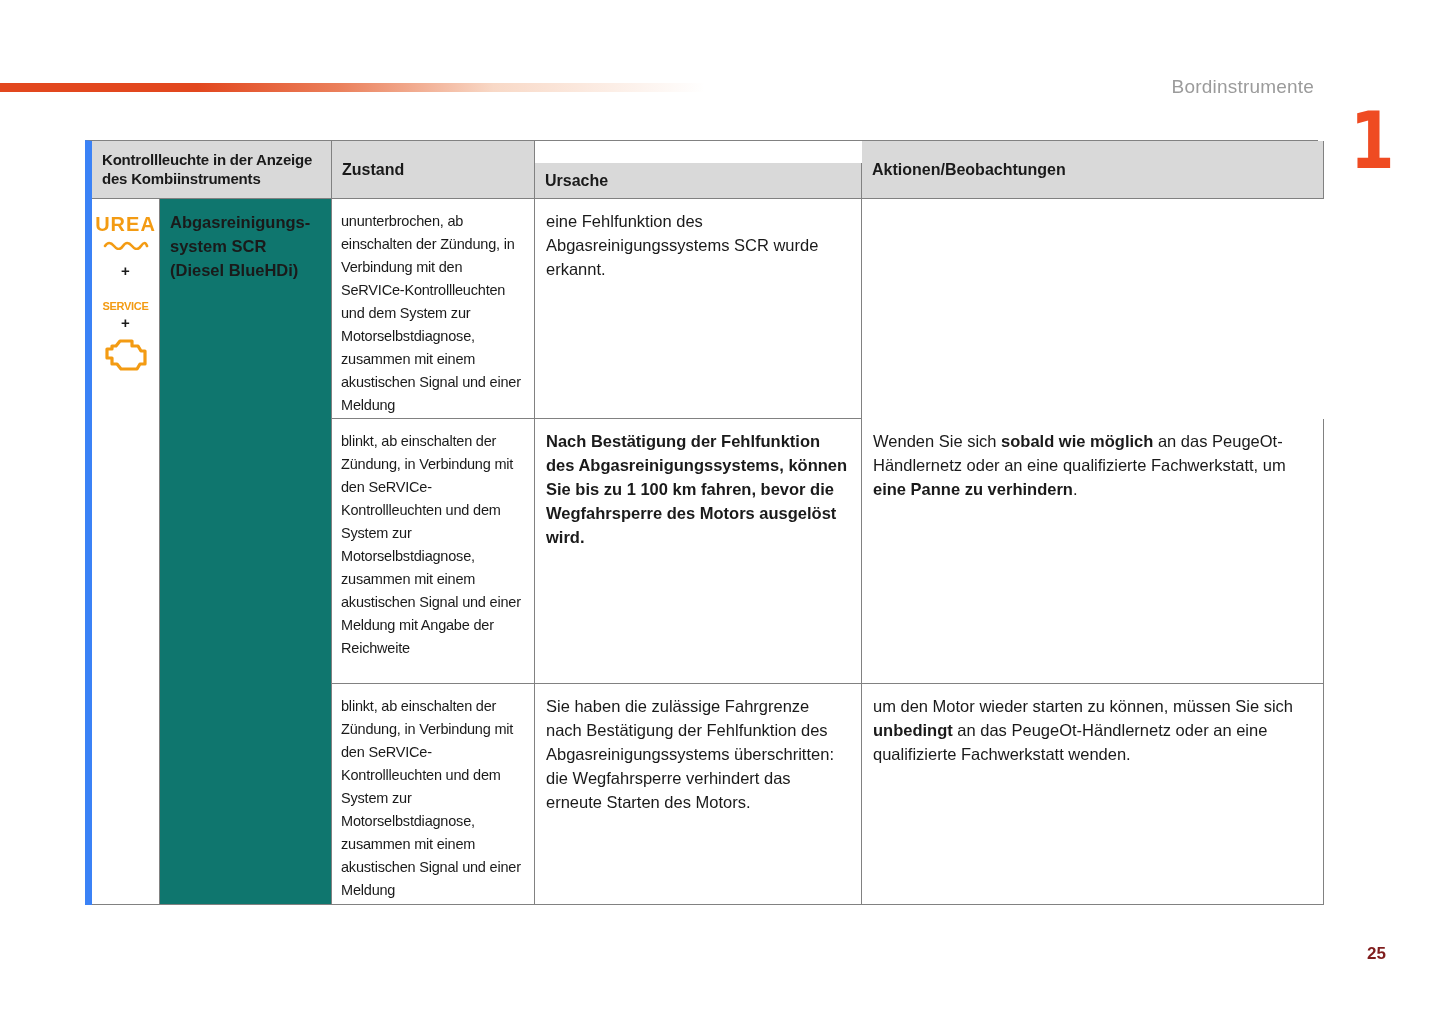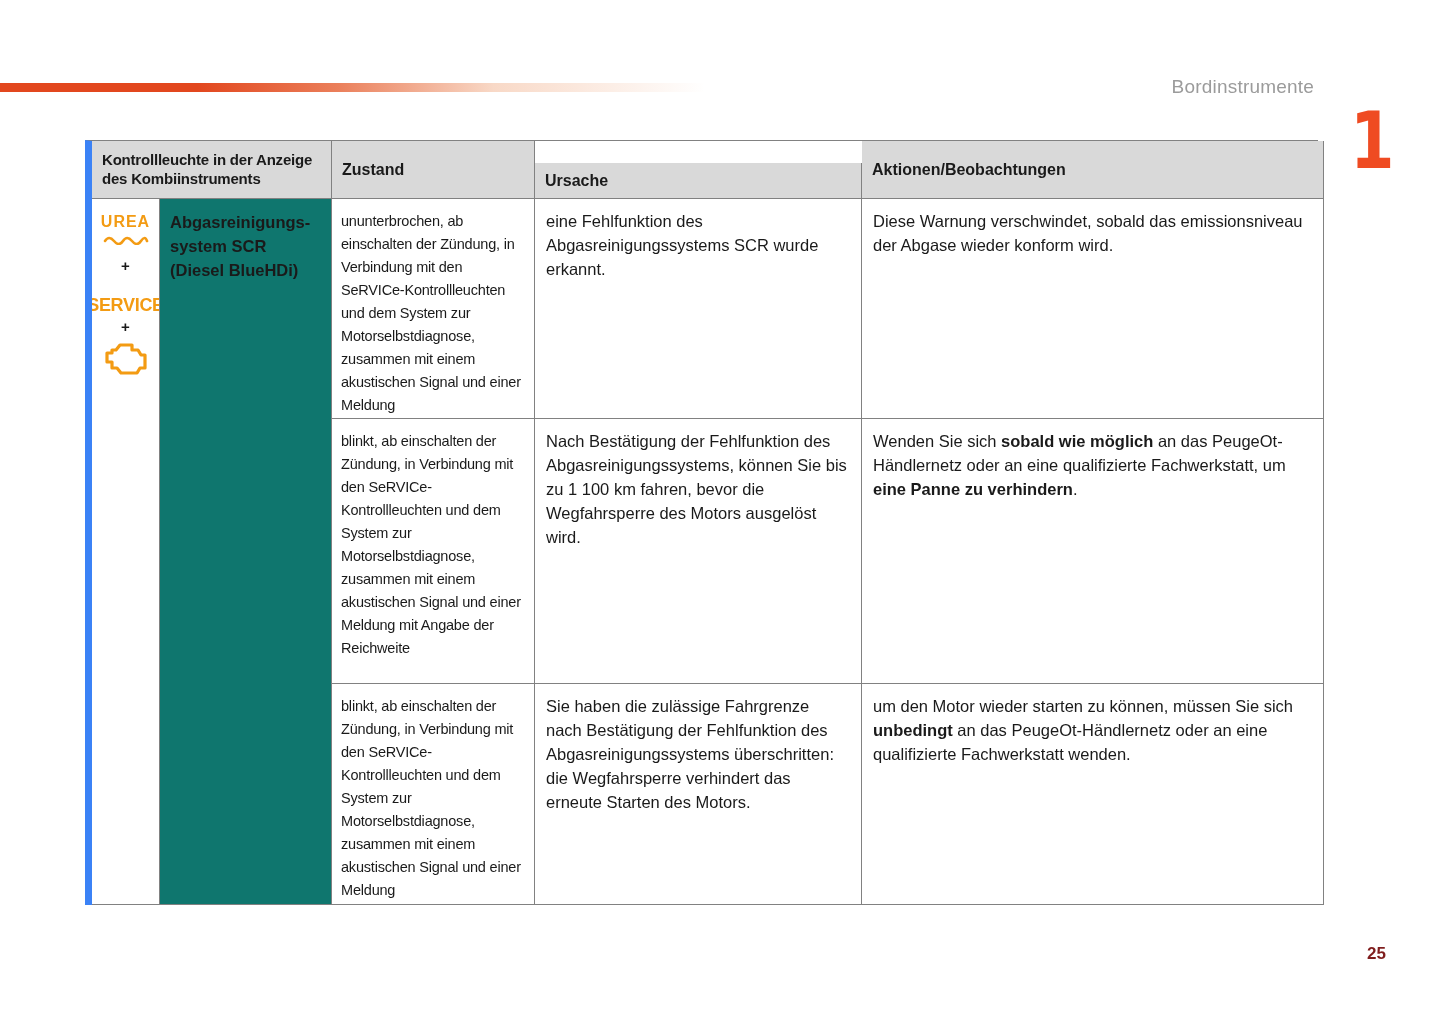--- a/index.html
+++ b/index.html
@@ -66,22 +66,22 @@
   .zustand {
     font-size:14.5px; letter-spacing:-.2px; line-height:23px;
     padding:11px 8px 8px 9px;
   }
   .ursache, .aktionen {
     font-size:16.5px; line-height:24px; padding:10px 12px 8px 11px;
   }
 
   
   .amber { color:#f39b13; }
-  .urea-label { font-weight:bold; font-size:16px; letter-spacing:1px; }
-  .service-label { font-weight:bold; font-size:18px; letter-spacing:-.3px; margin-top:22px; }
+  .urea-label { font-weight:bold; font-size:20px; letter-spacing:1px; }
+  .service-label { font-weight:bold; font-size:11px; letter-spacing:-.3px; margin-top:22px; }
   .plus { font-size:15px; font-weight:bold; color:#1a1a1a; margin-top:9px; line-height:1; }
   .plus.tight { margin-top:3px; }
   .engine-wrap { margin-top:6px; }
 </style>
 </head>
 <body>
 
 <div class="page">
 
   <div class="accent-bar"></div>
@@ -113,24 +113,23 @@
         </svg>
       </span>
     </div>
 
     <div class="cell name-col">Abgasreinigungs-
 system SCR
 (Diesel BlueHDi)</div>
 
     <div class="cell ursache" style="grid-column:4; grid-row:2;">eine Fehlfunktion des Abgasreinigungssystems SCR wurde erkannt.</div>
     <div class="cell zustand" style="grid-column:3; grid-row:2;">ununterbrochen, ab einschalten der Zündung, in Verbindung mit den SeRVICe-Kontrollleuchten und dem System zur Motorselbstdiagnose, zusammen mit einem akustischen Signal und einer Meldung</div>
-    <div class="cell aktionen" style="grid-column:5; grid-row:2;"><span>Diese Warnung verschwindet, sobald das emissionsniveau der Abgase wieder konform wird.</span></div>
 
     <div class="cell zustand" style="grid-column:3; grid-row:3;">blinkt, ab einschalten der Zündung, in Verbindung mit den SeRVICe-Kontrollleuchten und dem System zur Motorselbstdiagnose, zusammen mit einem akustischen Signal und einer Meldung mit Angabe der Reichweite</div>
-    <div class="cell ursache" style="grid-column:4; grid-row:3;">Nach Bestätigung der Fehlfunktion des Abgasreinigungssystems, können Sie bis zu 1 100 km fahren, bevor die Wegfahrsperre des Motors ausgelöst wird.</div>
+    <div class="cell ursache" style="grid-column:4; grid-row:3;font-weight:bold;">Nach Bestätigung der Fehlfunktion des Abgasreinigungssystems, können Sie bis zu 1 100 km fahren, bevor die Wegfahrsperre des Motors ausgelöst wird.</div>
     <div class="cell aktionen" style="grid-column:5; grid-row:3;"><span>Wenden Sie sich </span><b>sobald wie möglich</b><span> an das PeugeOt-Händlernetz oder an eine qualifizierte Fachwerkstatt, um </span><b>eine Panne zu verhindern</b><span>.</span></div>
 
     <div class="cell zustand" style="grid-column:3; grid-row:4;">blinkt, ab einschalten der Zündung, in Verbindung mit den SeRVICe-Kontrollleuchten und dem System zur Motorselbstdiagnose, zusammen mit einem akustischen Signal und einer Meldung</div>
     <div class="cell ursache" style="grid-column:4; grid-row:4;">Sie haben die zulässige Fahrgrenze nach Bestätigung der Fehlfunktion des Abgasreinigungssystems überschritten: die Wegfahrsperre verhindert das erneute Starten des Motors.</div>
     <div class="cell aktionen" style="grid-column:5; grid-row:4;"><span>um den Motor wieder starten zu können, müssen Sie sich </span><b>unbedingt</b><span> an das PeugeOt-Händlernetz oder an eine qualifizierte Fachwerkstatt wenden.</span></div>
 
   </div>
 
   <div class="page-num">25</div>
 

